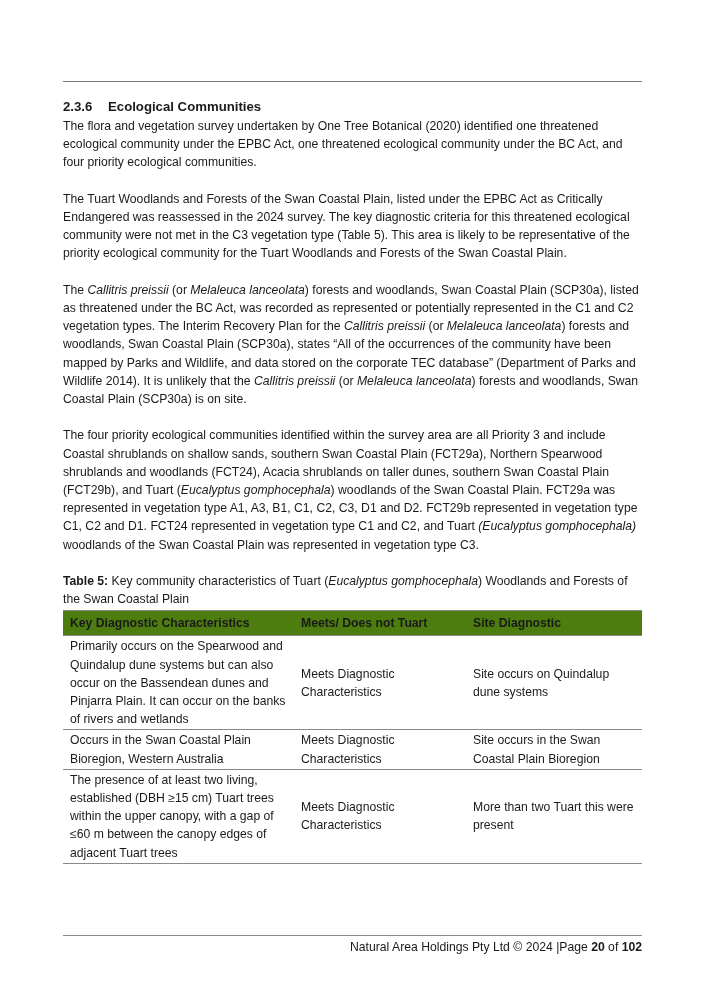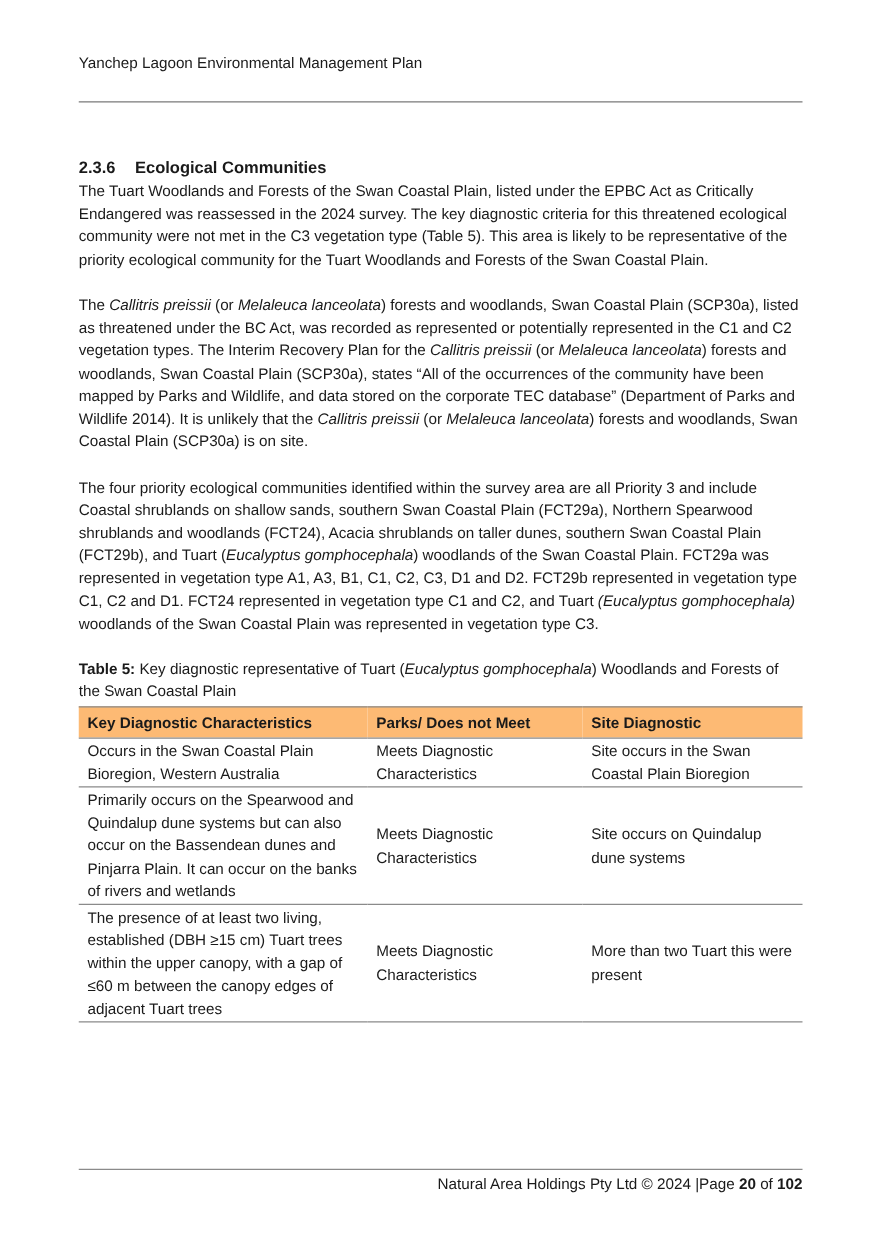--- a/index.html
+++ b/index.html
@@ -10,93 +10,93 @@
     .page-header {
       position: absolute; left: 63px; top: 40px; width: 579px;
       font-size: 12.2px; line-height: 20px;
     }
     .header-rule {
       position: absolute; left: 63px; top: 81px; width: 579px; height: 0;
       border-top: 1.5px solid #7a7a7a;
     }
     .content {
       position: absolute; left: 63px; top: 97px; width: 579px;
-      font-size: 12.2px; line-height: 18.2px; margin-top: 27px;
+      font-size: 12.2px; line-height: 18.2px;
     }
     .section-heading {
       font-weight: bold; font-size: 13.2px; line-height: 20px; margin: 0;
     }
     .section-heading .num { display: inline-block; width: 45px; }
     p { margin: 0 0 18.2px 0; }
     p.first { margin-bottom: 18.2px; }
     .caption { margin: 0 0 2px 0; }
     .caption b { font-weight: bold; text-align: center; }
     table {
       width: 579px; border-collapse: collapse; font-size: 12.2px; line-height: 18.2px;
     }
     th, td { text-align: left; vertical-align: middle; padding: 0 7px; }
     thead th {
-      background: #fdba74; font-weight: bold;
+      background: #4d7c0f; font-weight: bold;
       border-top: 1.5px solid #8a8a8a; border-bottom: 1.5px solid #8a8a8a;
       height: 24px;
     }
     tbody td { border-bottom: 1.5px solid #8a8a8a; padding-top: 1px; padding-bottom: 1px; }
     col.c1 { width: 231px; } col.c2 { width: 172px; } col.c3 { width: 176px; }
     .footer-rule {
       position: absolute; left: 63px; top: 935px; width: 579px; height: 0;
       border-top: 1.2px solid #8a8a8a;
     }
     .footer {
       position: absolute; right: 63px; top: 938px; font-size: 12.2px; line-height: 18px;
       text-align: center;
     }
     .footer b { font-weight: bold; }
     i { font-style: italic; text-align: center; }
   </style>
 </head>
 <body>
 
 <div class="page-header">
-  <div>Yanchep Lagoon Environmental Management Plan</div>
 </div>
 <div class="header-rule"></div>
 
 <div class="content">
   <h2 class="section-heading">
     <span class="num">2.3.6</span><span>Ecological Communities</span>
   </h2>
+  <p class="first">The flora and vegetation survey undertaken by One Tree Botanical (2020) identified one threatened ecological community under the EPBC Act, one threatened ecological community under the BC Act, and four priority ecological communities.</p>
   <p>The Tuart Woodlands and Forests of the Swan Coastal Plain, listed under the EPBC Act as Critically Endangered was reassessed in the 2024 survey. The key diagnostic criteria for this threatened ecological community were not met in the C3 vegetation type (Table 5). This area is likely to be representative of the priority ecological community for the Tuart Woodlands and Forests of the Swan Coastal Plain.</p>
   <p><span>The </span><i>Callitris preissii</i><span> (or </span><i>Melaleuca lanceolata</i><span>) forests and woodlands, Swan Coastal Plain (SCP30a), listed as threatened under the BC Act, was recorded as represented or potentially represented in the C1 and C2 vegetation types. The Interim Recovery Plan for the </span><i>Callitris preissii</i><span> (or </span><i>Melaleuca lanceolata</i><span>) forests and woodlands, Swan Coastal Plain (SCP30a), states “All of the occurrences of the community have been mapped by Parks and Wildlife, and data stored on the corporate TEC database” (Department of Parks and Wildlife 2014). It is unlikely that the </span><i>Callitris preissii</i><span> (or </span><i>Melaleuca lanceolata</i><span>) forests and woodlands, Swan Coastal Plain (SCP30a) is on site.</span></p>
   <p><span>The four priority ecological communities identified within the survey area are all Priority 3 and include Coastal shrublands on shallow sands, southern Swan Coastal Plain (FCT29a), Northern Spearwood shrublands and woodlands (FCT24), Acacia shrublands on taller dunes, southern Swan Coastal Plain (FCT29b), and Tuart (</span><i>Eucalyptus gomphocephala</i><span>) woodlands of the Swan Coastal Plain. FCT29a was represented in vegetation type A1, A3, B1, C1, C2, C3, D1 and D2. FCT29b represented in vegetation type C1, C2 and D1. FCT24 represented in vegetation type C1 and C2, and Tuart </span><i>(Eucalyptus gomphocephala)</i><span> woodlands of the Swan Coastal Plain was represented in vegetation type C3.</span></p>
 
-  <div class="caption"><b>Table 5:</b><span><span> Key diagnostic representative of Tuart (</span><i>Eucalyptus gomphocephala</i><span>) Woodlands and Forests of the Swan Coastal Plain</span></span></div>
+  <div class="caption"><b>Table 5:</b><span><span> Key community characteristics of Tuart (</span><i>Eucalyptus gomphocephala</i><span>) Woodlands and Forests of the Swan Coastal Plain</span></span></div>
 
   <table>
     <colgroup>
         <col class="c1">
         <col class="c2">
         <col class="c3">
       </colgroup>
     <thead>
       <tr>
         <th>Key Diagnostic Characteristics</th>
-        <th>Parks/ Does not Meet</th>
+        <th>Meets/ Does not Tuart</th>
         <th>Site Diagnostic</th>
       </tr>
     </thead>
     <tbody>
       <tr>
+        <td>Primarily occurs on the Spearwood and Quindalup dune systems but can also occur on the Bassendean dunes and Pinjarra Plain. It can occur on the banks of rivers and wetlands</td>
+        <td>Meets Diagnostic Characteristics</td>
+        <td>Site occurs on Quindalup dune systems</td>
+      </tr>
+      <tr>
         <td>Occurs in the Swan Coastal Plain Bioregion, Western Australia</td>
         <td>Meets Diagnostic Characteristics</td>
         <td>Site occurs in the Swan Coastal Plain Bioregion</td>
-      </tr>
-      <tr>
-        <td>Primarily occurs on the Spearwood and Quindalup dune systems but can also occur on the Bassendean dunes and Pinjarra Plain. It can occur on the banks of rivers and wetlands</td>
-        <td>Meets Diagnostic Characteristics</td>
-        <td>Site occurs on Quindalup dune systems</td>
       </tr>
       <tr>
         <td>The presence of at least two living, established (DBH ≥15 cm) Tuart trees within the upper canopy, with a gap of ≤60 m between the canopy edges of adjacent Tuart trees</td>
         <td>Meets Diagnostic Characteristics</td>
         <td>More than two Tuart this were present</td>
       </tr>
     </tbody>
   </table>
 </div>
 

